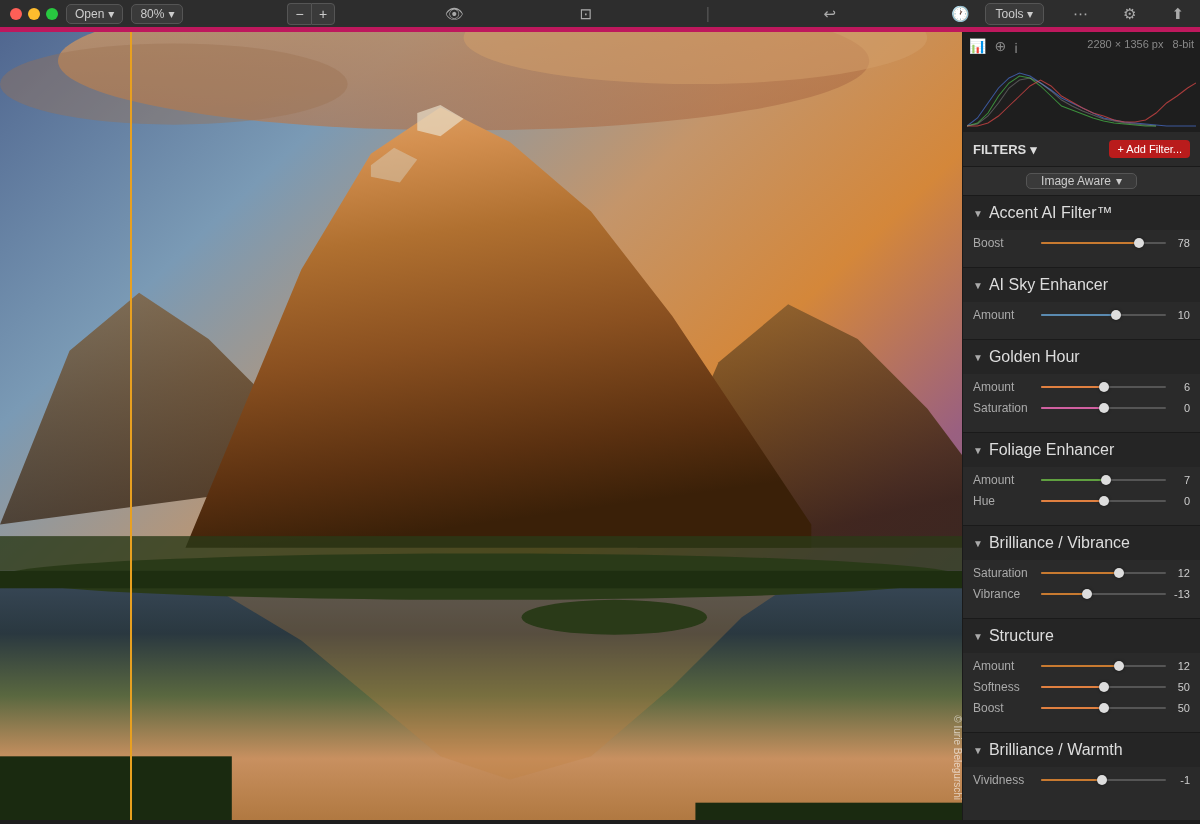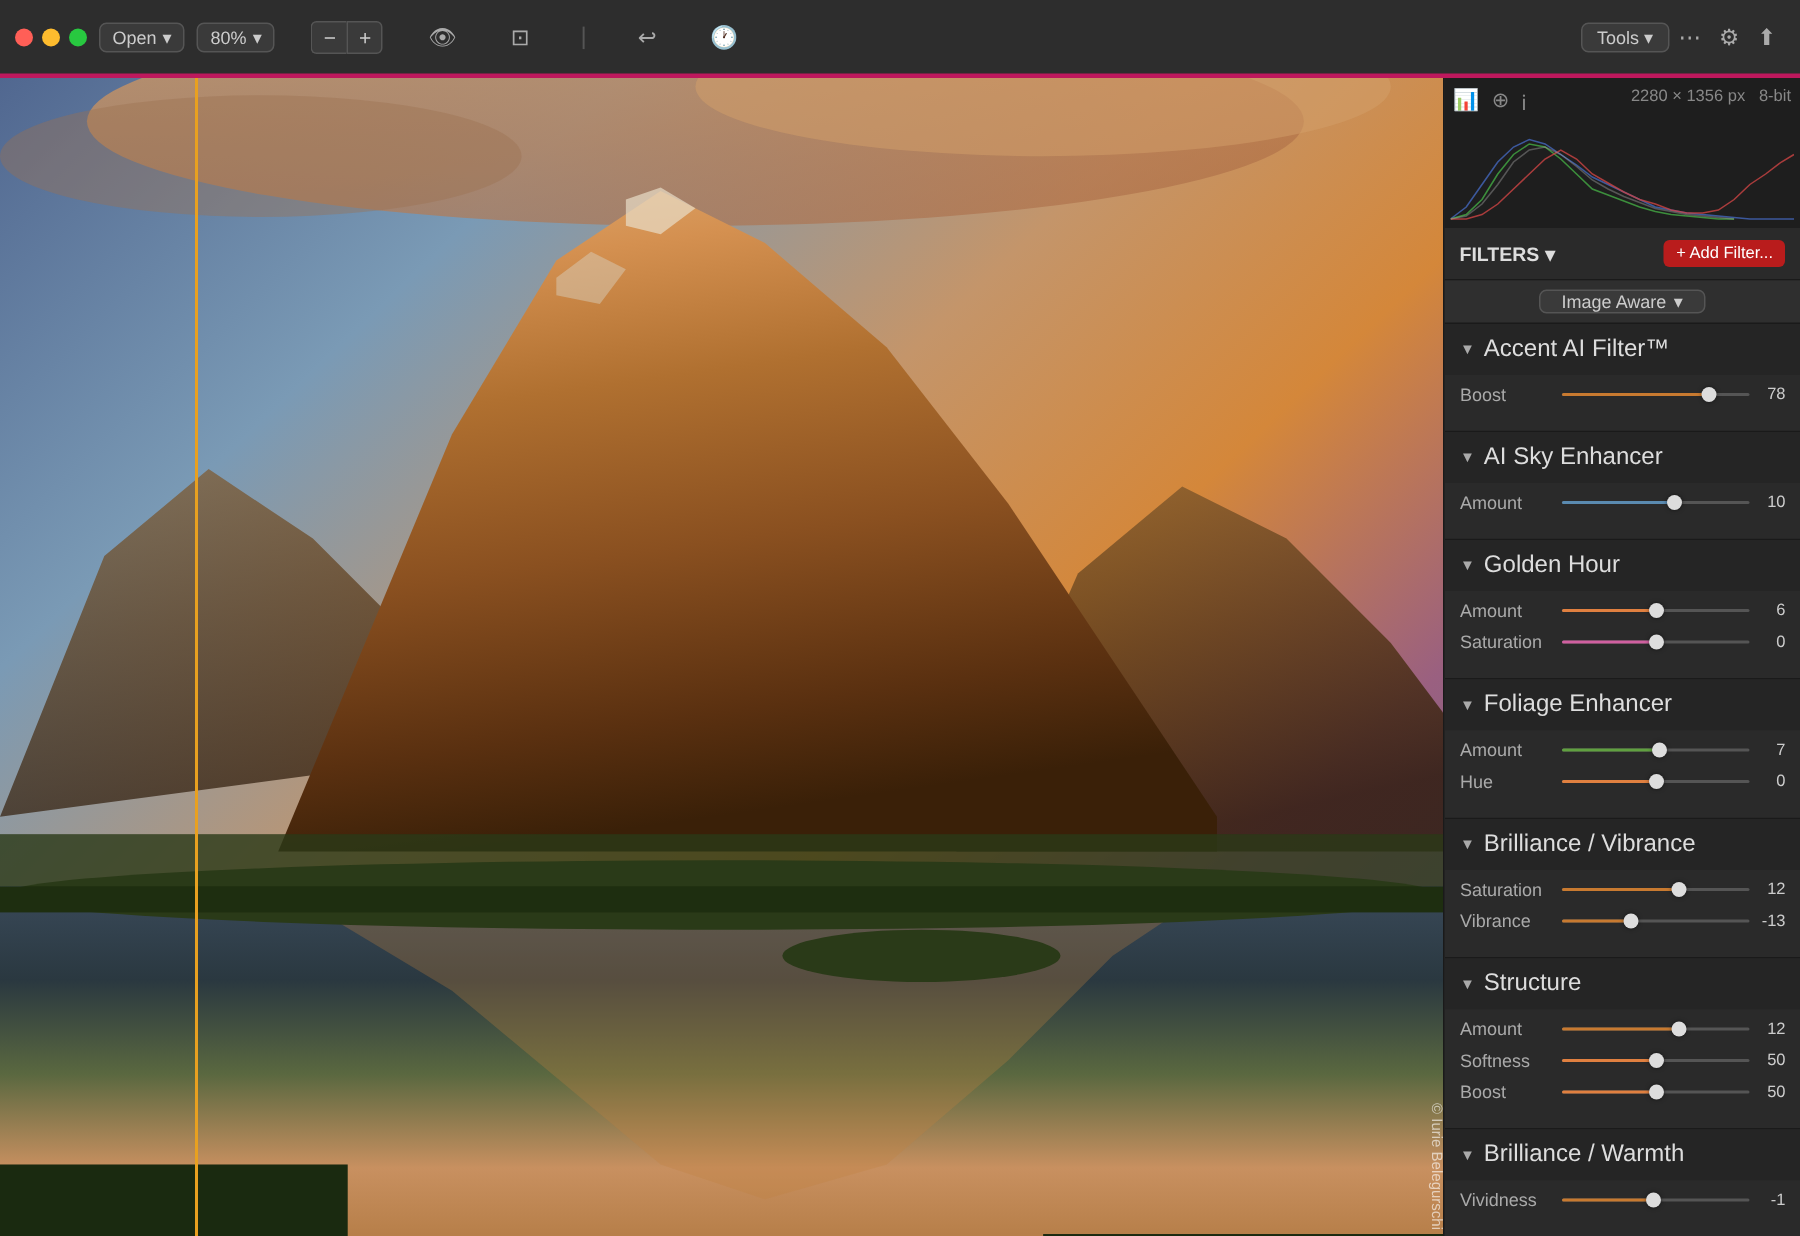--- a/index.html
+++ b/index.html
@@ -7,27 +7,27 @@
       width: 1200px;
       height: 824px;
       background: #1e1e1e;
       font-family: -apple-system, BlinkMacSystemFont, 'Helvetica Neue', sans-serif;
       color: #ccc;
       overflow: hidden;
     }
 
     
     .titlebar {
-      height: 52px;
+      height: 32px;
       background: #2d2d2d;
       display: flex;
       align-items: center;
       padding: 0 10px;
       gap: 8px;
-      border-bottom: 3px solid #be185d;
+      border-bottom: 5px solid #be185d;
     }
     .traffic-lights { display: flex; gap: 6px; align-items: center; }
     .traffic-light {
       width: 12px; height: 12px; border-radius: 50%;
     }
     .tl-red { background: #ff5f57; }
     .tl-yellow { background: #febc2e; }
     .tl-green { background: #28c840; }
     .open-btn {
       background: #3a3a3a;
@@ -36,21 +36,21 @@
       color: #ccc;
       font-size: 12px;
       padding: 2px 8px;
       cursor: pointer;
       display: flex; align-items: center; gap: 4px;
     }
     .titlebar-center {
       flex: 1;
       display: flex;
       align-items: center;
-      justify-content: flex-start;
+      justify-content: space-between;
       gap: 24px;
     }
     .zoom-control {
       background: #3a3a3a;
       border: 1px solid #555;
       border-radius: 5px;
       color: #ccc;
       font-size: 12px;
       padding: 2px 8px;
       display: flex; align-items: center; gap: 4px;
@@ -58,22 +58,21 @@
     .tb-icon {
       background: transparent;
       border: none;
       color: #aaa;
       font-size: 15px;
       cursor: pointer;
       padding: 2px 6px;
     }
     .titlebar-right {
       display: flex;
-      align-items: center;
-      gap: 0;
+      gap: 23px;
     }
     .tools-btn {
       background: #3a3a3a;
       border: 1px solid #555;
       border-radius: 5px;
       color: #ccc;
       font-size: 12px;
       padding: 2px 10px;
       cursor: pointer;
     }

